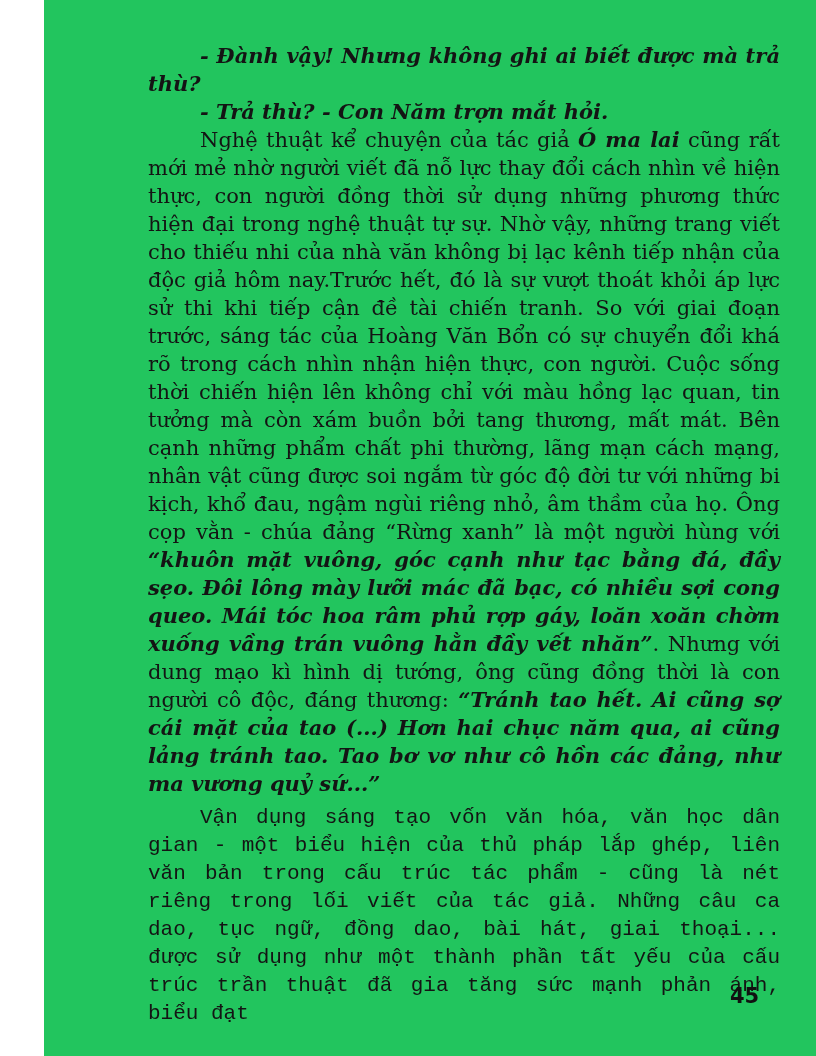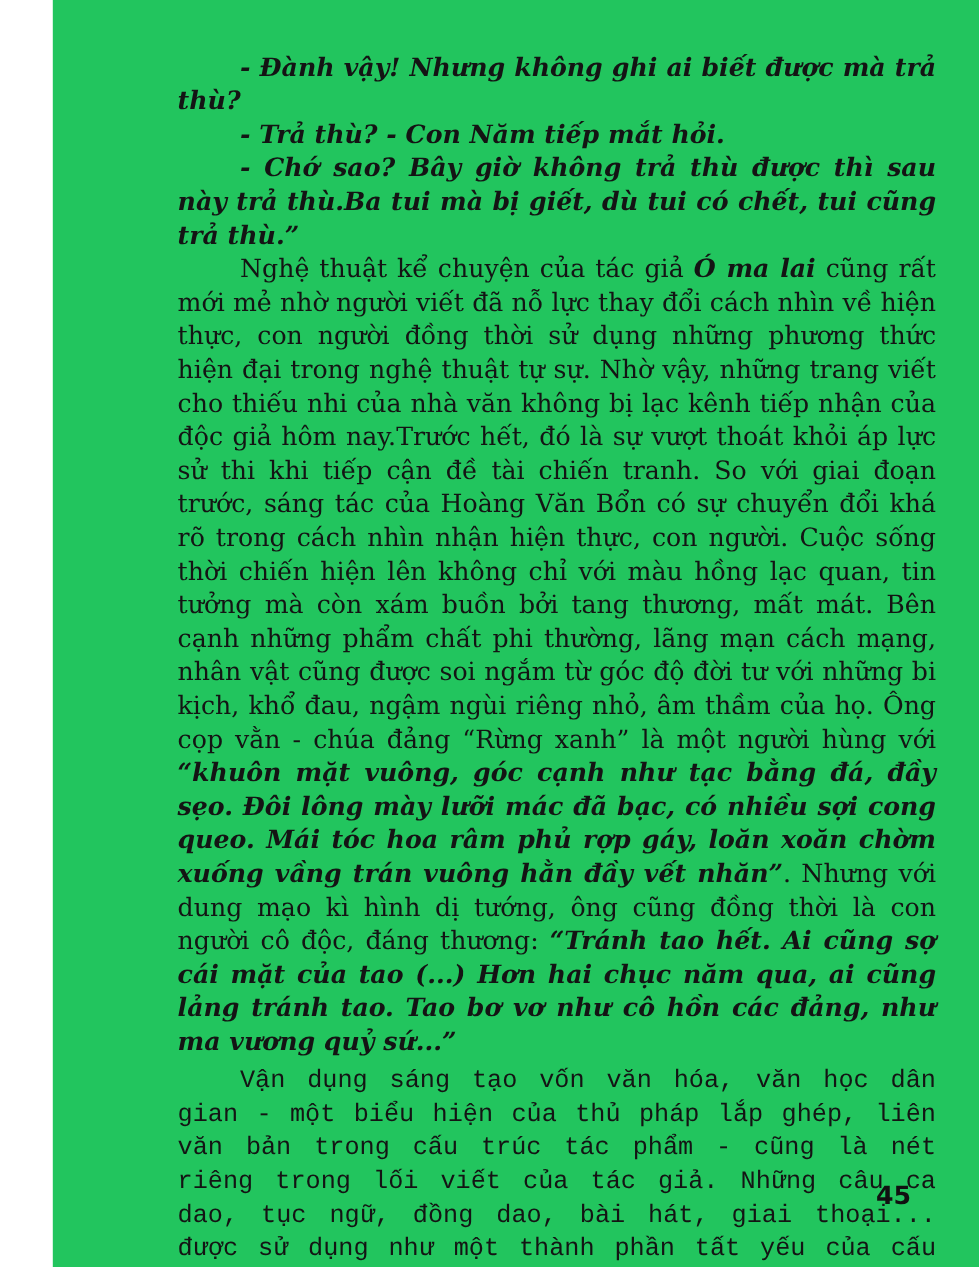--- a/index.html
+++ b/index.html
@@ -64,19 +64,18 @@
     font-size: 21px;
     color: #111111;
   }
 </style>
 </head>
 <body>
 
 <div class="page" style="background: #22c55e; color: rgb(20, 20, 20); margin-left: 44px;">
   <div class="text-block">
       <p class="para dialogue"><span class="run-bold-italic">- Đành vậy! Nhưng không ghi ai biết được mà trả thù?</span></p>
-      <p class="para dialogue"><span class="run-bold-italic">- Trả thù? - Con Năm tiếp mắt hỏi.</span></p>
-      <p class="para dialogue"><span class="run-bold-italic">- Chớ sao? Bây giờ không trả thù được thì sau này trả thù.Ba tui mà bị giết, dù tui có chết, tui cũng trả thù.”</span></p>
+      <p class="para dialogue"><span class="run-bold-italic">- Trả thù? - Con Năm trợn mắt hỏi.</span></p>
       <p class="para body"><span class="run-roman">Nghệ thuật kể chuyện của tác giả </span><span class="run-italic">Ó ma lai</span><span class="run-roman"> cũng rất mới mẻ nhờ người viết đã nỗ lực thay đổi cách nhìn về hiện thực, con người đồng thời sử dụng những phương thức hiện đại trong nghệ thuật tự sự. Nhờ vậy, những trang viết cho thiếu nhi của nhà văn không bị lạc kênh tiếp nhận của độc giả hôm nay.Trước hết, đó là sự vượt thoát khỏi áp lực sử thi khi tiếp cận đề tài chiến tranh. So với giai đoạn trước, sáng tác của Hoàng Văn Bổn có sự chuyển đổi khá rõ trong cách nhìn nhận hiện thực, con người. Cuộc sống thời chiến hiện lên không chỉ với màu hồng lạc quan, tin tưởng mà còn xám buồn bởi tang thương, mất mát. Bên cạnh những phẩm chất phi thường, lãng mạn cách mạng, nhân vật cũng được soi ngắm từ góc độ đời tư với những bi kịch, khổ đau, ngậm ngùi riêng nhỏ, âm thầm của họ. Ông cọp vằn - chúa đảng “Rừng xanh” là một người hùng với </span><span class="run-italic">“khuôn mặt vuông, góc cạnh như tạc bằng đá, đầy sẹo. Đôi lông mày lưỡi mác đã bạc, có nhiều sợi cong queo. Mái tóc hoa râm phủ rợp gáy, loăn xoăn chờm xuống vầng trán vuông hằn đầy vết nhăn”</span><span class="run-roman">. Nhưng với dung mạo kì hình dị tướng, ông cũng đồng thời là con người cô độc, đáng thương: </span><span class="run-italic">“Tránh tao hết. Ai cũng sợ cái mặt của tao (...) Hơn hai chục năm qua, ai cũng lảng tránh tao. Tao bơ vơ như cô hồn các đảng, như ma vương quỷ sứ...”</span></p>
       <p class="para body spaced"><span class="run-roman">Vận dụng sáng tạo vốn văn hóa, văn học dân gian - một biểu hiện của thủ pháp lắp ghép, liên văn bản trong cấu trúc tác phẩm - cũng là nét riêng trong lối viết của tác giả. Những câu ca dao, tục ngữ, đồng dao, bài hát, giai thoại... được sử dụng như một thành phần tất yếu của cấu trúc trần thuật đã gia tăng sức mạnh phản ánh, biểu đạt</span></p>
     </div>
   <div class="page-number">45</div>
 </div>
 
 </body></html>

